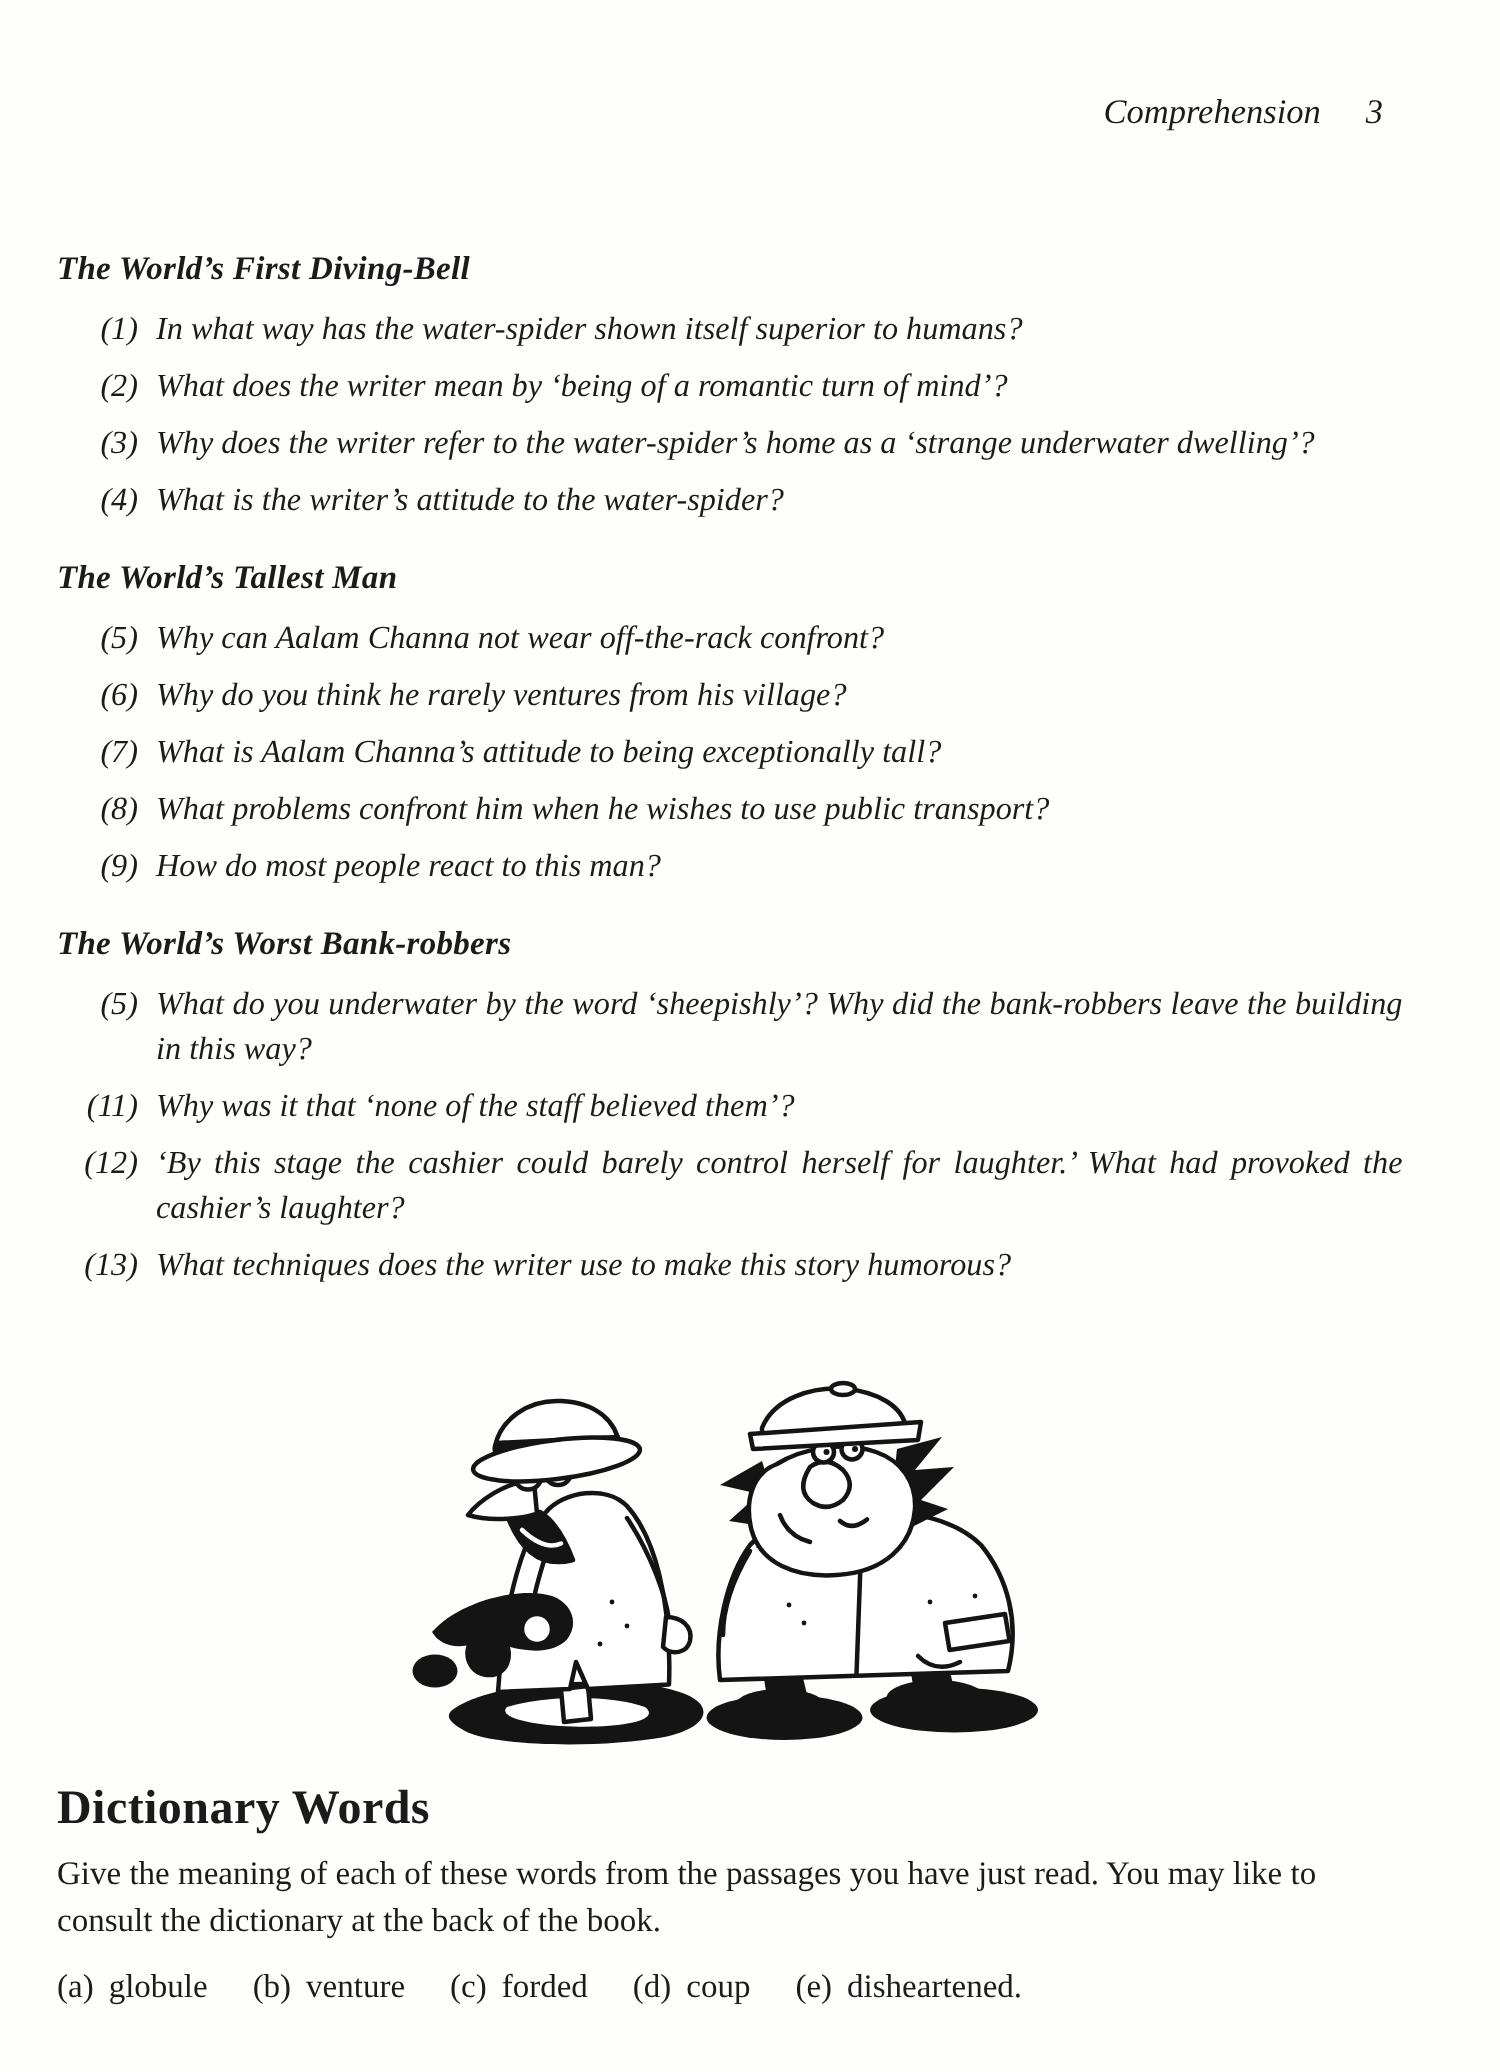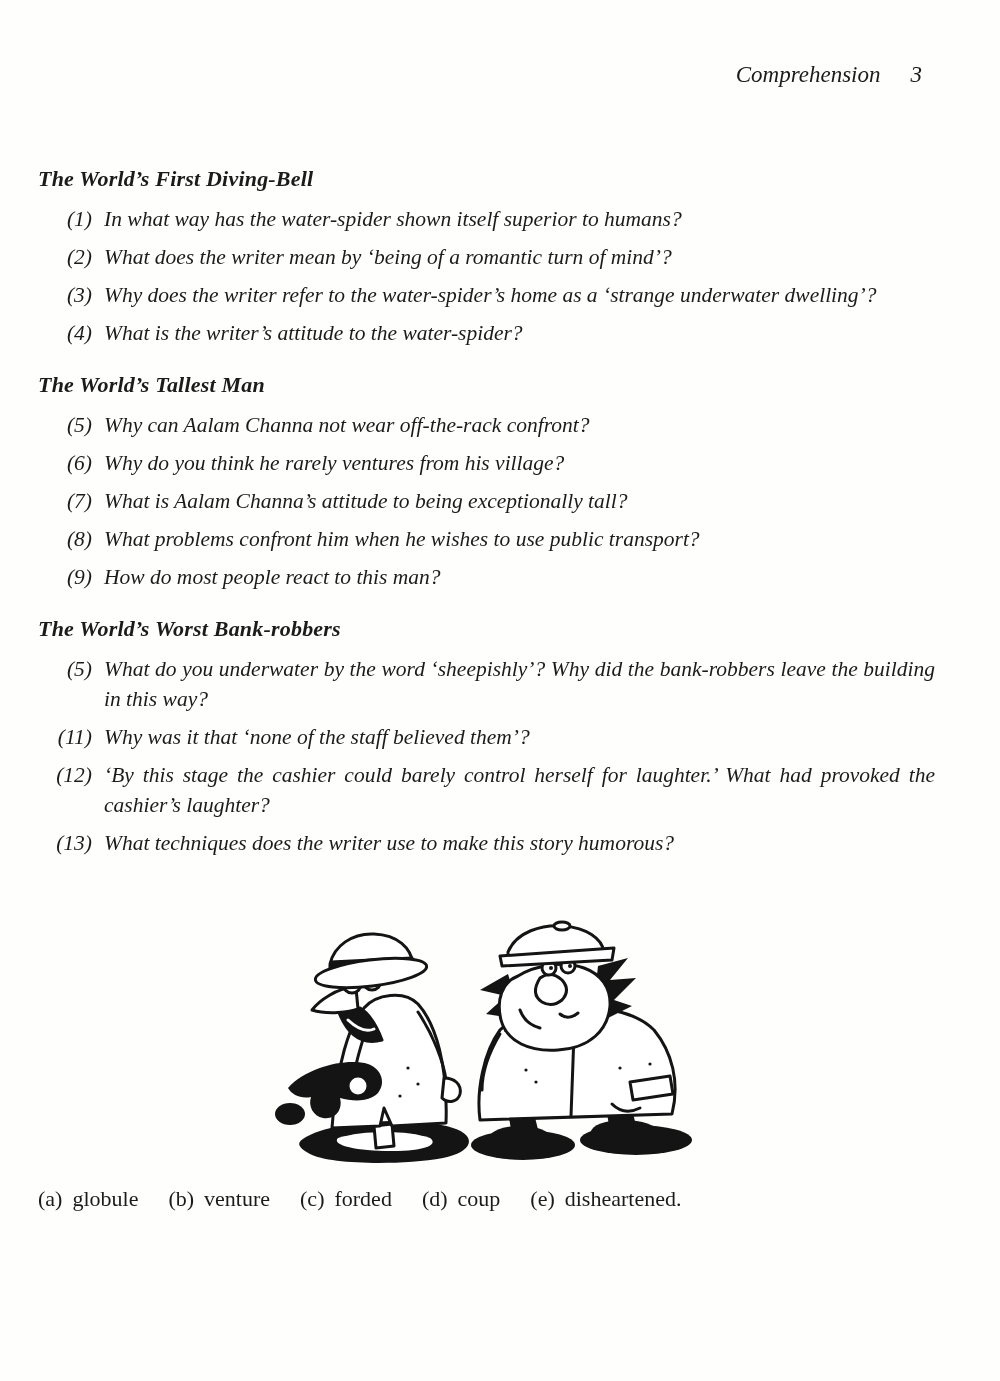--- a/index.html
+++ b/index.html
@@ -224,20 +224,22 @@
             <circle cx="140" cy="150" r="1.6"></circle>
               <circle cx="150" cy="166" r="1.6"></circle>
             <circle cx="132" cy="178" r="1.6"></circle>
           </g>
         </g>
       </g>
     </svg>
   </div>
 
   <div class="dictionary">
+    <h2 class="dict-heading">Dictionary Words</h2>
+    <p class="dict-instructions">Give the meaning of each of these words from the passages you have just read. You may like to consult the dictionary at the back of the book.</p>
     <div class="dict-words">
       <span class="dict-word-item">
         <span>(a)</span>
         <span>globule</span>
       </span>
       <span class="dict-word-item">
         <span>(b)</span>
         <span>venture</span>
       </span>
       <span class="dict-word-item">

